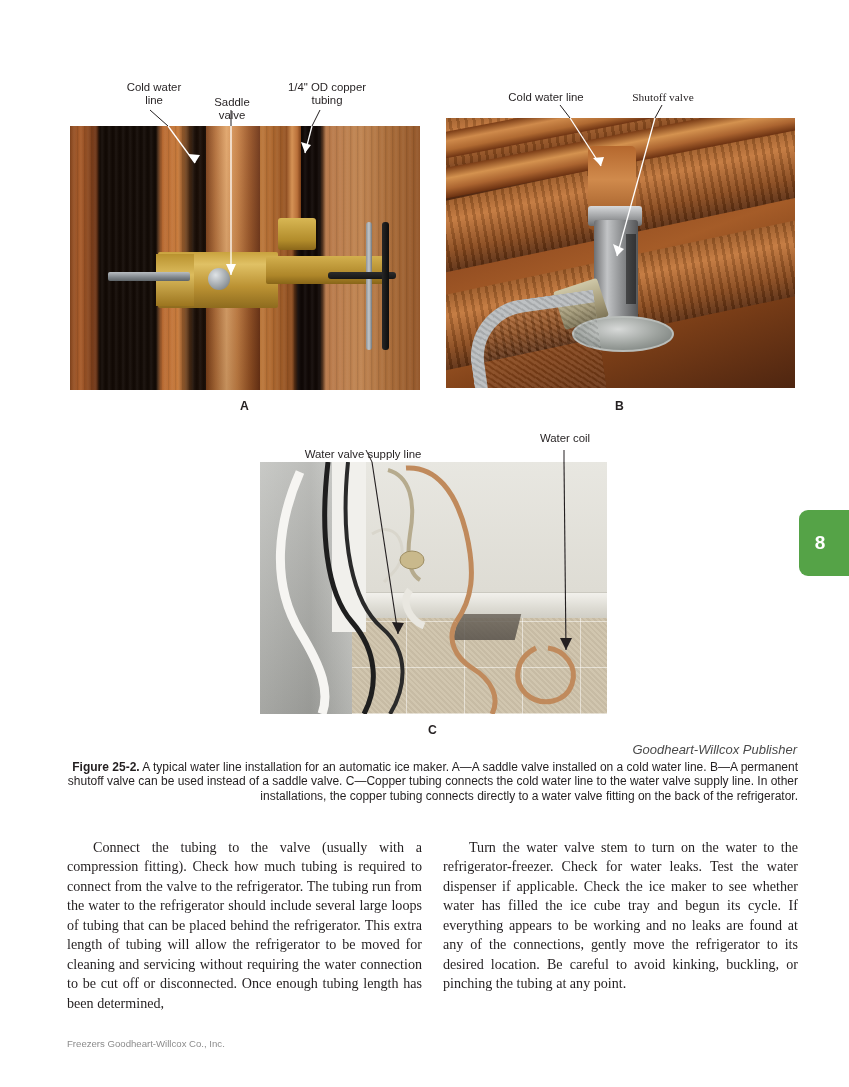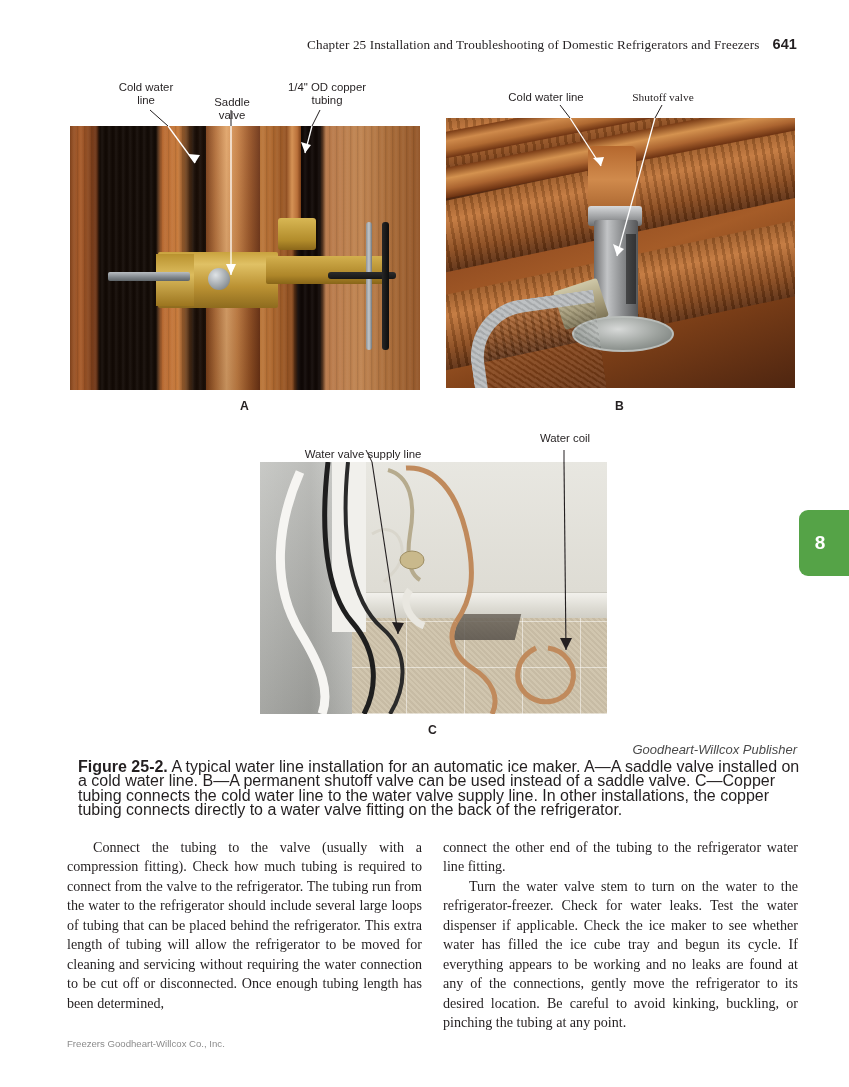--- a/index.html
+++ b/index.html
@@ -49,22 +49,22 @@
   }
 
   .credit{
     position:absolute;right:52px;top:742px;
     font-family:Liberation Sans, sans-serif;font-style:italic;
     font-size:13px;color:#4a4a4a;white-space:nowrap;
   }
 
   .caption{
     position:absolute;left:67px;top:760px;width:731px;
-    font-family:"Liberation Sans",sans-serif;font-size:16px;
-    line-height:14.4px;color:#231f20;text-align:left;margin-left:11px;
+    font-family:"Liberation Sans",sans-serif;font-size:12px;
+    line-height:14.4px;color:#231f20;text-align:right;
   }
   .caption b{font-weight:bold;}
 
   
   .col{
     position:absolute;top:838px;width:355px;
     font-family:"Liberation Serif",serif;font-size:14.1px;line-height:19.45px;
     color:#231f20;text-align:justify;
   }
   .col.left{left:67px;}
@@ -231,23 +231,20 @@
     background:linear-gradient(180deg,rgba(255,255,255,.22),rgba(0,0,0,.10));}
   .fridgeWhite{position:absolute;left:72px;top:0;width:34px;height:170px;background:#f1f0ec;}
 
   svg.overlay{position:absolute;left:0;top:0;width:849px;height:1087px;pointer-events:none;}
 </style>
 </head>
 <body>
 
 <div class="page">
 
-  <div class="runhead">
-    <span class="title">Chapter 25 Installation and Troubleshooting of Domestic Refrigerators and Freezers</span><span class="pnum">641</span>
-  </div>
 
   <div class="thumbtab">
     <span>8</span>
   </div>
 
   <div class="figure">
 
     <div class="photo" id="photoA">
       <div class="woodgrain"></div>
       <div class="pipeA"></div>
@@ -306,21 +303,21 @@
         <path d="M112,72 C128,62 140,70 142,86 C144,102 132,112 124,120" stroke="#d9d6cc" stroke-width="3" fill="none"></path>
         <path d="M128,8 C150,14 156,40 150,72 C146,98 150,112 160,118" stroke="#b6ab8e" stroke-width="4" fill="none"></path>
         <path d="M146,6 C176,4 196,30 206,70 C216,112 212,138 196,160" stroke="#c08a5c" stroke-width="5" fill="none"></path>
         <path d="M196,160 C186,178 196,196 212,206 C232,218 240,236 232,252" stroke="#c08a5c" stroke-width="5" fill="none"></path>
         <ellipse cx="152" cy="98" rx="12" ry="9" fill="#c9b98c" stroke="#9d8d62" stroke-width="1"></ellipse>
         <path d="M276,186 C256,196 252,218 266,232 C282,246 306,240 312,222 C318,204 304,188 288,186" stroke="#c08a5c" stroke-width="5" fill="none"></path>
         <path d="M150,128 C140,140 150,158 164,164" stroke="#e9e7e0" stroke-width="7" fill="none"></path>
       </svg>
     </div>
 
-    <div class="callout" style="left:98px;top:81px;width:96px;">Cold water
+    <div class="callout" style="left:106px;top:81px;width:96px;">Cold water
 line</div>
     <div class="callout" style="left:196px;top:96px;width:72px;">Saddle
 valve</div>
     <div class="callout" style="left:268px;top:81px;width:118px;">1/4" OD copper
 tubing</div>
 
     <div class="callout" style="left:488px;top:91px;width:116px;">Cold water line</div>
     <div class="callout" style="left:610px;top:91px;width:106px;font-family:Liberation Serif, serif;">Shutoff valve</div>
 
     <div class="callout" style="left:288px;top:448px;width:150px;">Water valve supply line</div>
@@ -362,18 +359,17 @@
     <div class="partlabel" style="left:428px;top:723px;">C</div>
 
     <div class="credit">Goodheart-Willcox Publisher</div>
     <div class="caption"><b>Figure 25-2.</b><span>  A typical water line installation for an automatic ice maker. A—A saddle valve installed on a cold water line. B—A permanent shutoff valve can be used instead of a saddle valve. C—Copper tubing connects the cold water line to the water valve supply line. In other installations, the copper tubing connects directly to a water valve fitting on the back of the refrigerator.</span></div>
   </div>
 
   <div class="col left">
     <p>Connect the tubing to the valve (usually with a compression fitting). Check how much tubing is required to connect from the valve to the refrigerator. The tubing run from the water to the refrigerator should include several large loops of tubing that can be placed behind the refrigerator. This extra length of tubing will allow the refrigerator to be moved for cleaning and servicing without requiring the water connection to be cut off or disconnected. Once enough tubing length has been determined,</p>
   </div>
   <div class="col right">
-    <p class="noindent">connect the other end of the tubing to the refrigerator water line fitting.</p>
     <p>Turn the water valve stem to turn on the water to the refrigerator-freezer. Check for water leaks. Test the water dispenser if applicable. Check the ice maker to see whether water has filled the ice cube tray and begun its cycle. If everything appears to be working and no leaks are found at any of the connections, gently move the refrigerator to its desired location. Be careful to avoid kinking, buckling, or pinching the tubing at any point.</p>
   </div>
 
   <div class="footer">Freezers Goodheart-Willcox Co., Inc.</div>
 </div>
 
 </body></html>

